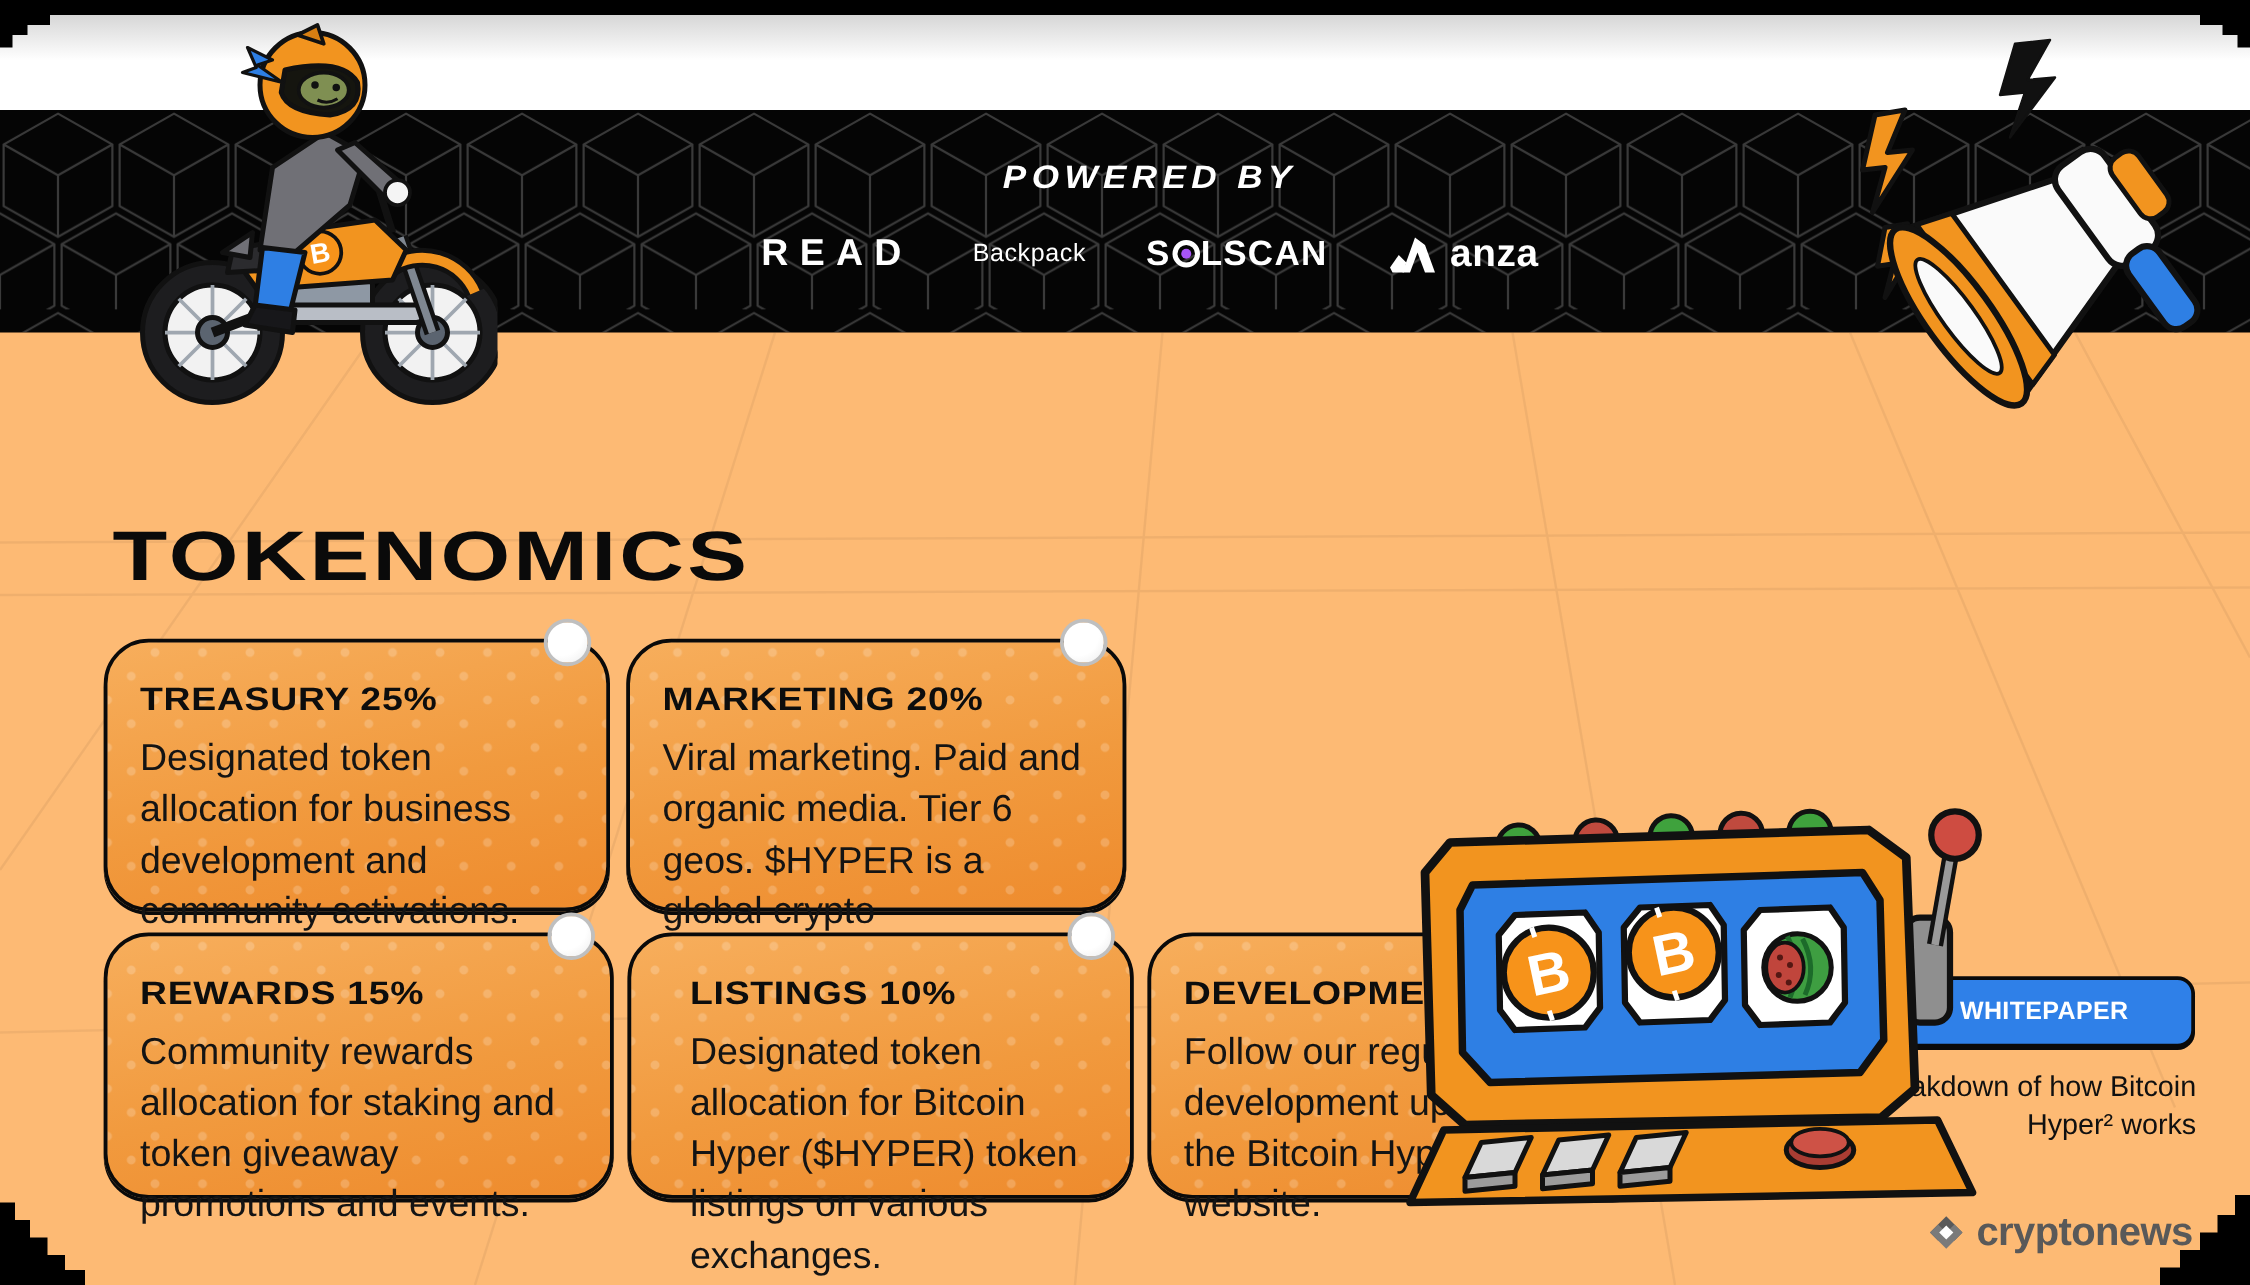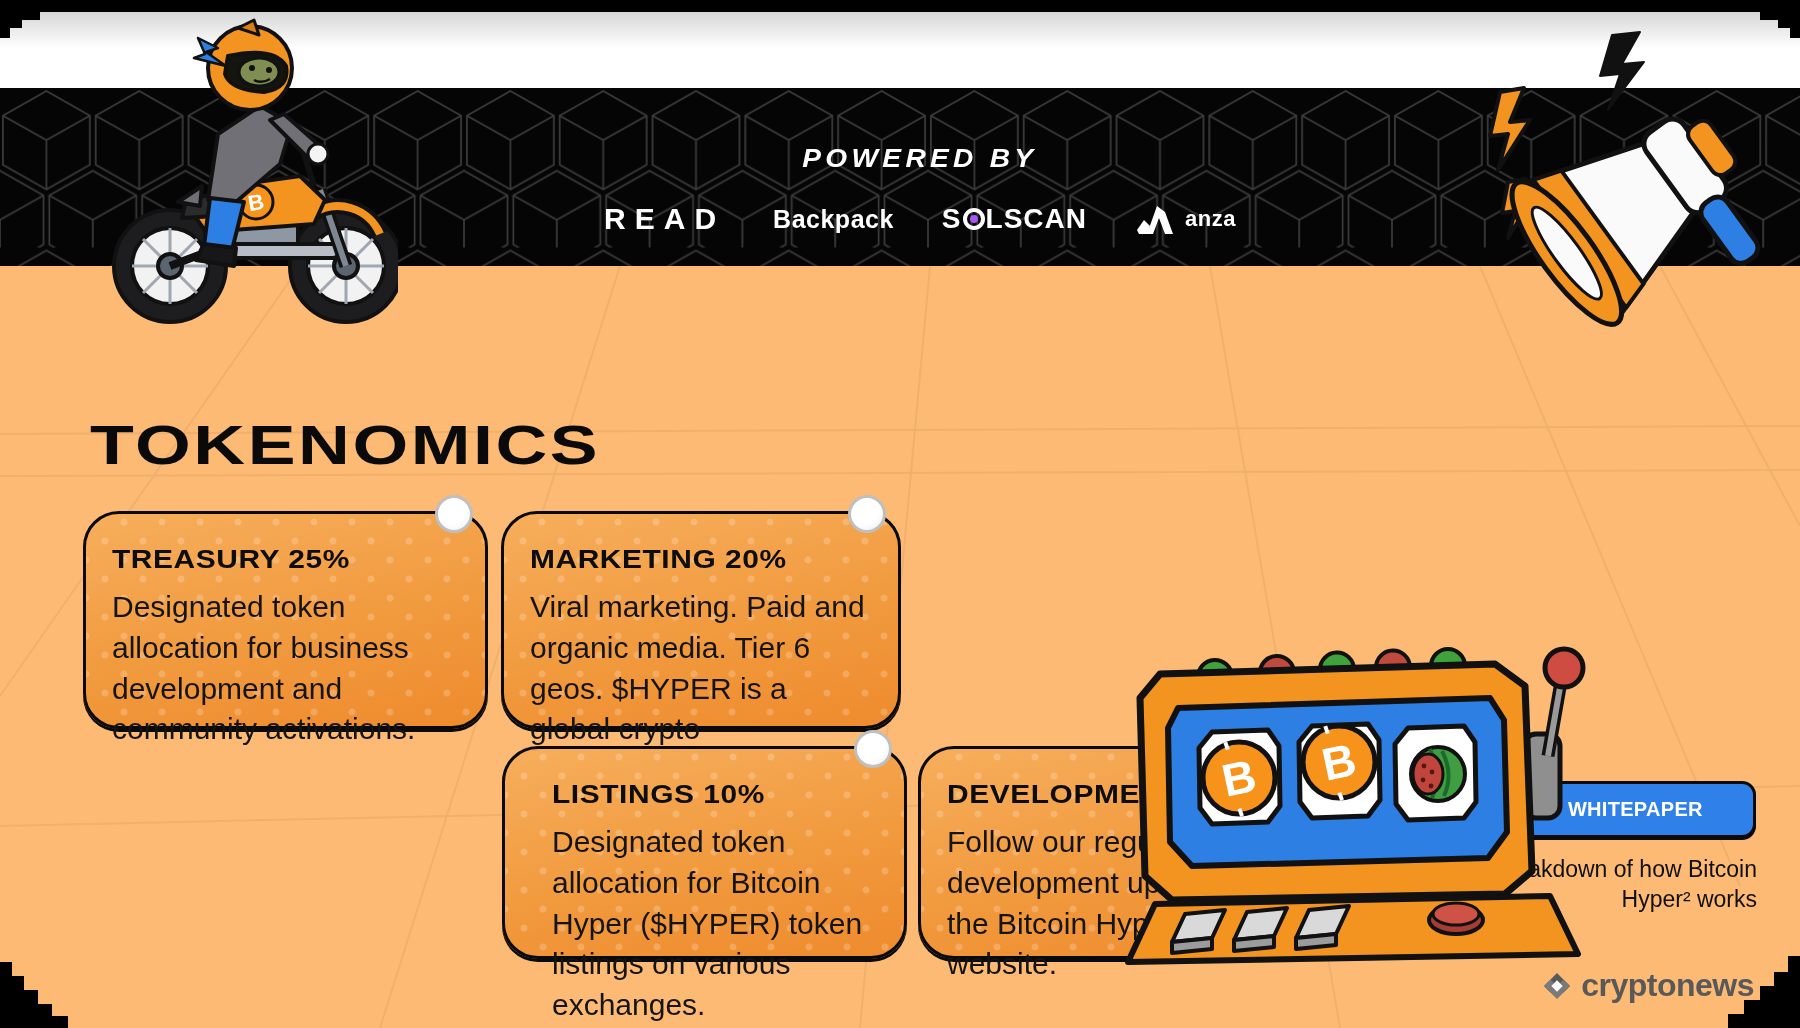--- a/index.html
+++ b/index.html
@@ -6,32 +6,32 @@
   #stage{position:relative;width:1800px;height:1028px;overflow:hidden;background:#000;
          font-family:"Liberation Sans",sans-serif;}
 
   
   .top-strip{position:absolute;left:0;top:0;width:1800px;height:88px;
              background:linear-gradient(#c9c9c9 0,#ffffff 55%);}
 
   
   .hex-band{position:absolute;left:0;top:88px;width:1800px;height:178px;background:#050505;}
   .hex-band svg.pattern{position:absolute;inset:0;}
-  .powered-wrap{position:absolute;left:520px;top:17px;width:800px;height:178px;
+  .powered-wrap{position:absolute;left:520px;top:0;width:800px;height:178px;
                 display:flex;flex-direction:column;align-items:center;}
   .powered-label{margin-top:38px;color:#fff;font-weight:800;font-style:italic;
                  font-size:26px;letter-spacing:4px;transform:scaleX(1.08);white-space:nowrap;}
   .partners{margin-top:28px;display:flex;align-items:center;gap:48px;}
   .logo-yona{color:#fff;font-size:30px;font-weight:600;letter-spacing:9px;white-space:nowrap;}
-  .logo-backpack{color:#fff;font-size:25px;font-weight:700;letter-spacing:0.5px;}
+  .logo-backpack{color:#fff;font-size:20px;font-weight:400;letter-spacing:0.5px;}
   .logo-solscan{color:#fff;font-size:28px;font-weight:700;letter-spacing:1px;display:inline-flex;align-items:center;}
   .solscan-o{display:inline-block;width:22px;height:22px;border:4px solid #fff;border-radius:50%;
              margin:0 1px;position:relative;box-sizing:border-box;}
   .solscan-o::after{content:"";position:absolute;left:3px;top:3px;width:8px;height:8px;border-radius:50%;background:#a855f7;}
-  .logo-anza{display:inline-flex;align-items:center;gap:8px;color:#fff;font-size:22px;font-weight:600;letter-spacing:0.5px;}
+  .logo-anza{display:inline-flex;align-items:center;gap:8px;color:#fff;font-size:31px;font-weight:600;letter-spacing:0.5px;}
 
   
   .content{position:absolute;left:0;top:266px;width:1800px;height:762px;background:#fdba74;}
   .content svg.gridlines{position:absolute;inset:0;}
 
   .page-title{position:absolute;left:90px;top:146px;font-size:56px;font-weight:800;color:#0a0a0a;
               letter-spacing:2px;transform:scaleX(1.28);transform-origin:0 50%;white-space:nowrap;}
 
   
   .card{position:absolute;border:3px solid #0a0a0a;border-radius:36px;box-sizing:border-box;
@@ -137,20 +137,25 @@
     <div class="card card1">
       <div class="corner-circle"></div>
       <span class="card-title">TREASURY 25%</span>
       <div class="card-body">Designated token allocation for business development and community activations.</div>
     </div>
     <div class="card card2">
       <div class="corner-circle"></div>
       <span class="card-title">MARKETING 20%</span>
       <div class="card-body">Viral marketing. Paid and organic media. Tier 6 geos. $HYPER is a global crypto phenomenon.</div>
     </div>
+    <div class="card card3">
+      <div class="corner-circle"></div>
+      <span class="card-title">REWARDS 15%</span>
+      <div class="card-body">Community rewards allocation for staking and token giveaway promotions and events.</div>
+    </div>
     <div class="card card4">
       <div class="corner-circle"></div>
       <span class="card-title">LISTINGS 10%</span>
       <div class="card-body">Designated token allocation for Bitcoin Hyper ($HYPER) token listings on various exchanges.</div>
     </div>
     <div class="card card5">
       <div class="corner-circle"></div>
       <span class="card-title">DEVELOPMENT 30%</span>
       <div class="card-body">Follow our regular Layer 2 development updates on the Bitcoin Hyper official website.</div>
     </div>

